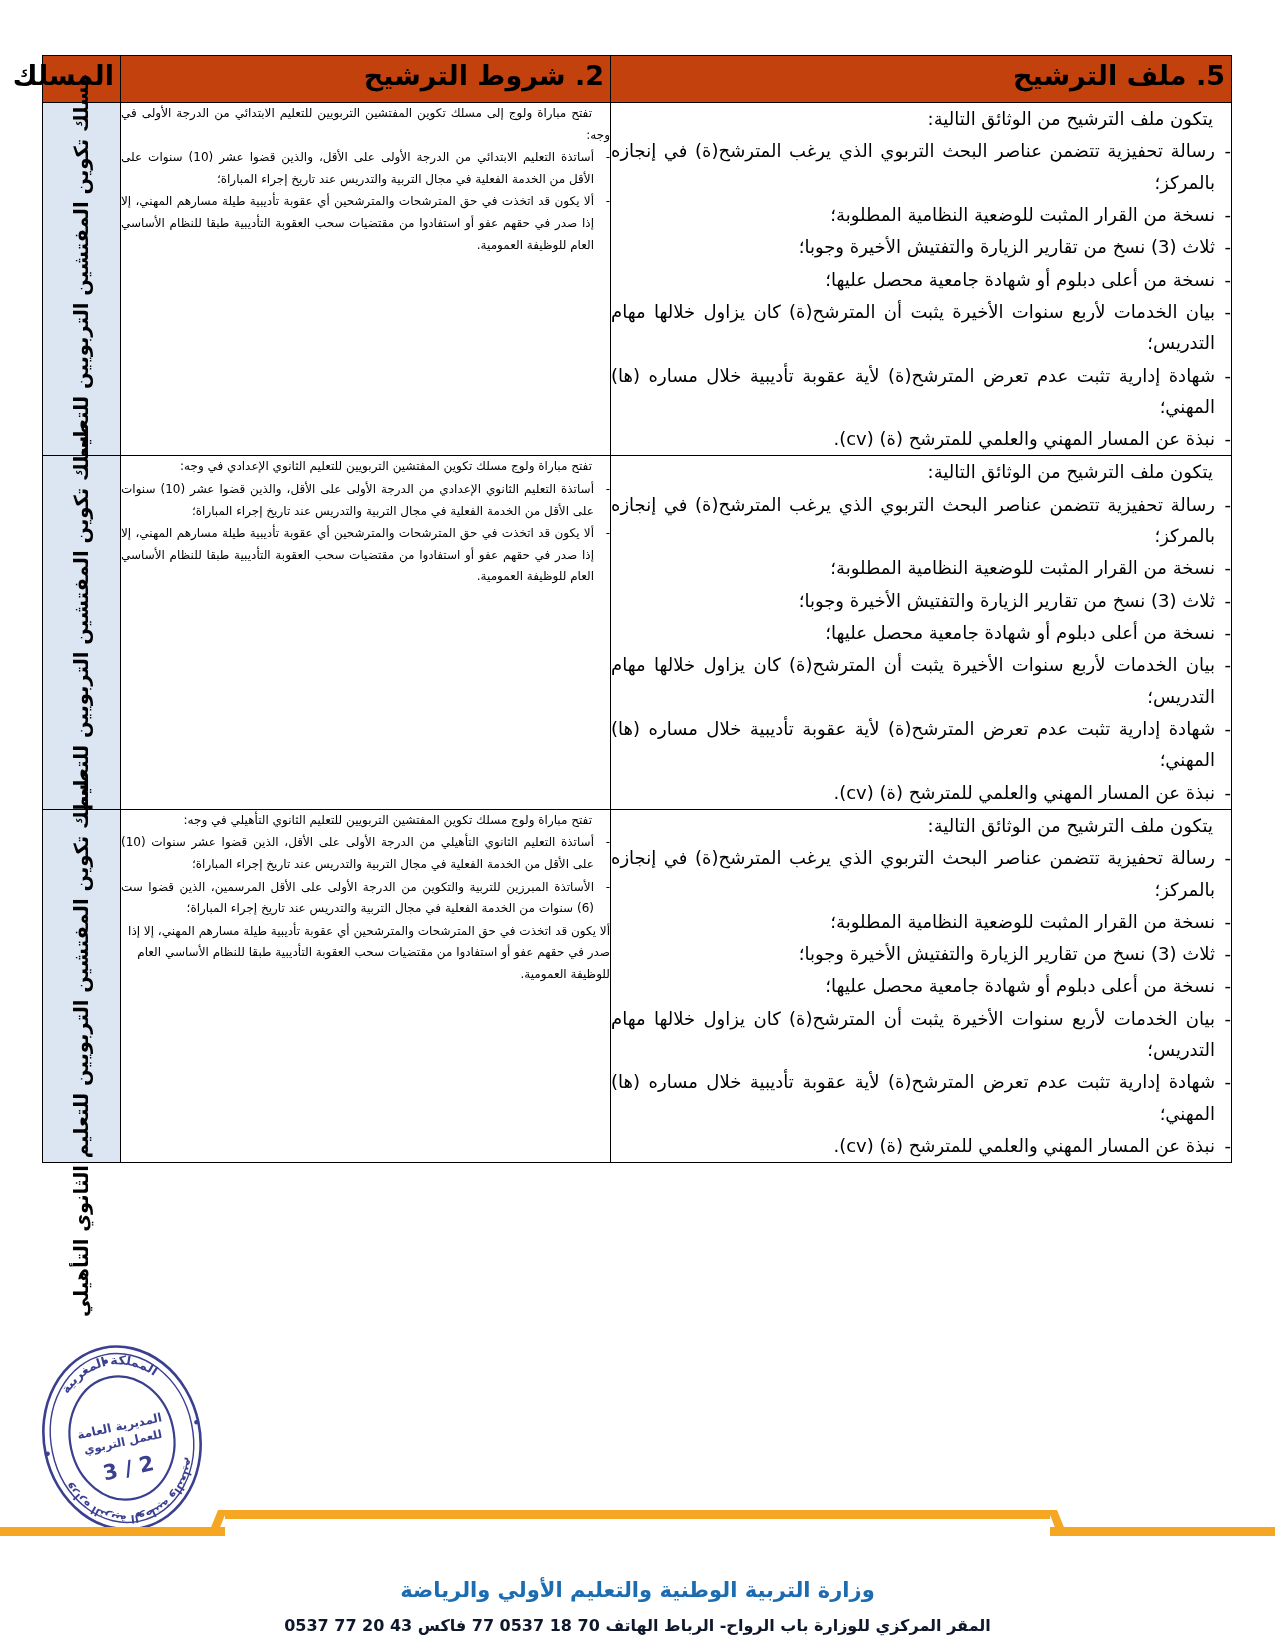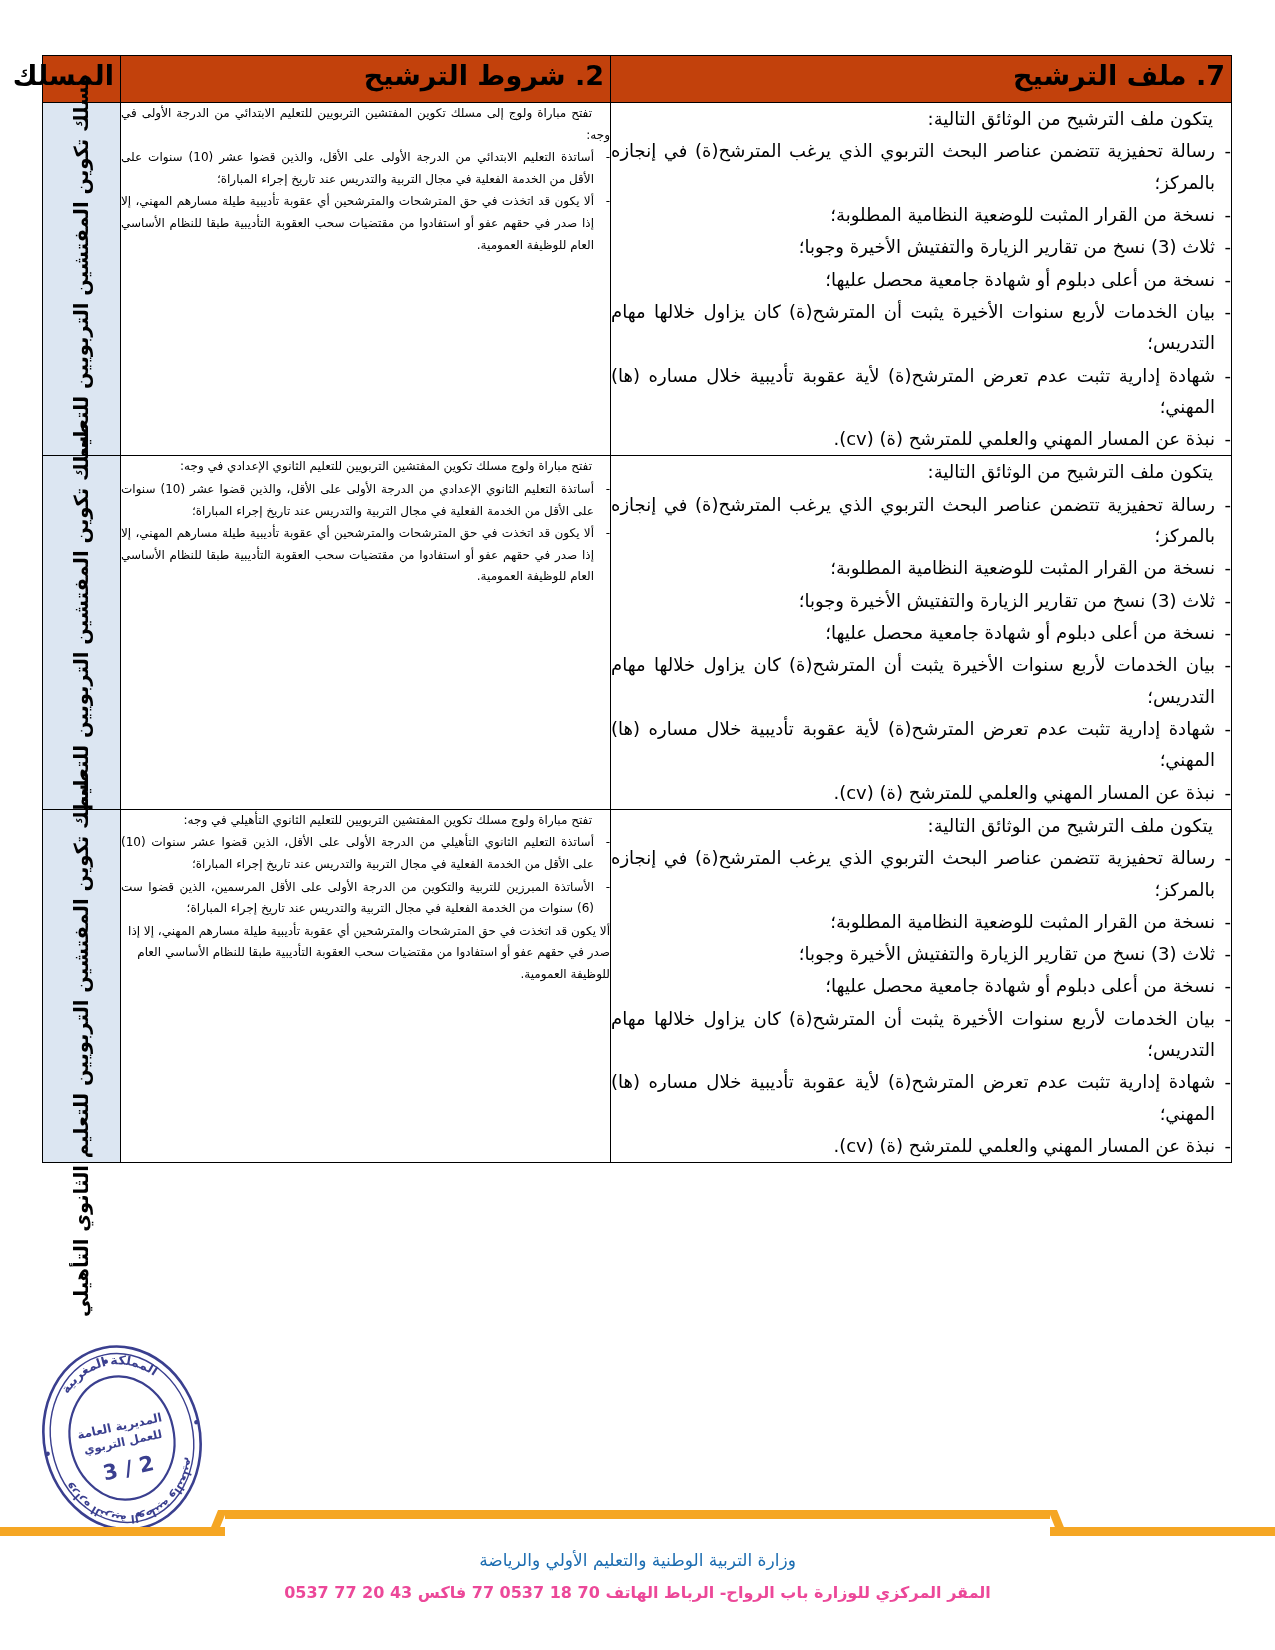--- a/index.html
+++ b/index.html
@@ -159,31 +159,32 @@
 
   .footer-text {
     position: absolute;
     left: 0; right: 0;
     top: 1548px;
     text-align: center;
     color: #1f6fb5;
     direction: rtl;
   }
   .footer-text .f1 {
-    font-size: 17px;
-    font-weight: normal;
+    font-size: 21px;
+    font-weight: bold;
     line-height: 1.5;
     color: #1b6cb0;
+    margin-top: 27px;
   }
   .footer-text .f2 {
     font-size: 16px;
     font-weight: bold;
     line-height: 1.6;
     margin-top: 6px;
-    color: #ec4899;
+    color: #0f172a;
   }
 
   
   .seal {
     position: absolute;
     left: 22px;
     top: 1338px;
     width: 200px;
     height: 200px;
     pointer-events: none;
@@ -199,21 +200,21 @@
   <div class="tbl-wrap">
     <table class="main">
       <colgroup>
         <col class="c-file">
         <col class="c-cond">
         <col class="c-track">
       </colgroup>
       <thead>
         <tr>
           <th>
-            <span class="hd-inner">7.  ملف الترشيح</span>
+            <span class="hd-inner">5.  ملف الترشيح</span>
           </th>
           <th>
             <span class="hd-inner">2.  شروط الترشيح</span>
           </th>
           <th>
             <span class="hd-inner">المسلك</span>
           </th>
         </tr>
       </thead>
       <tbody>

